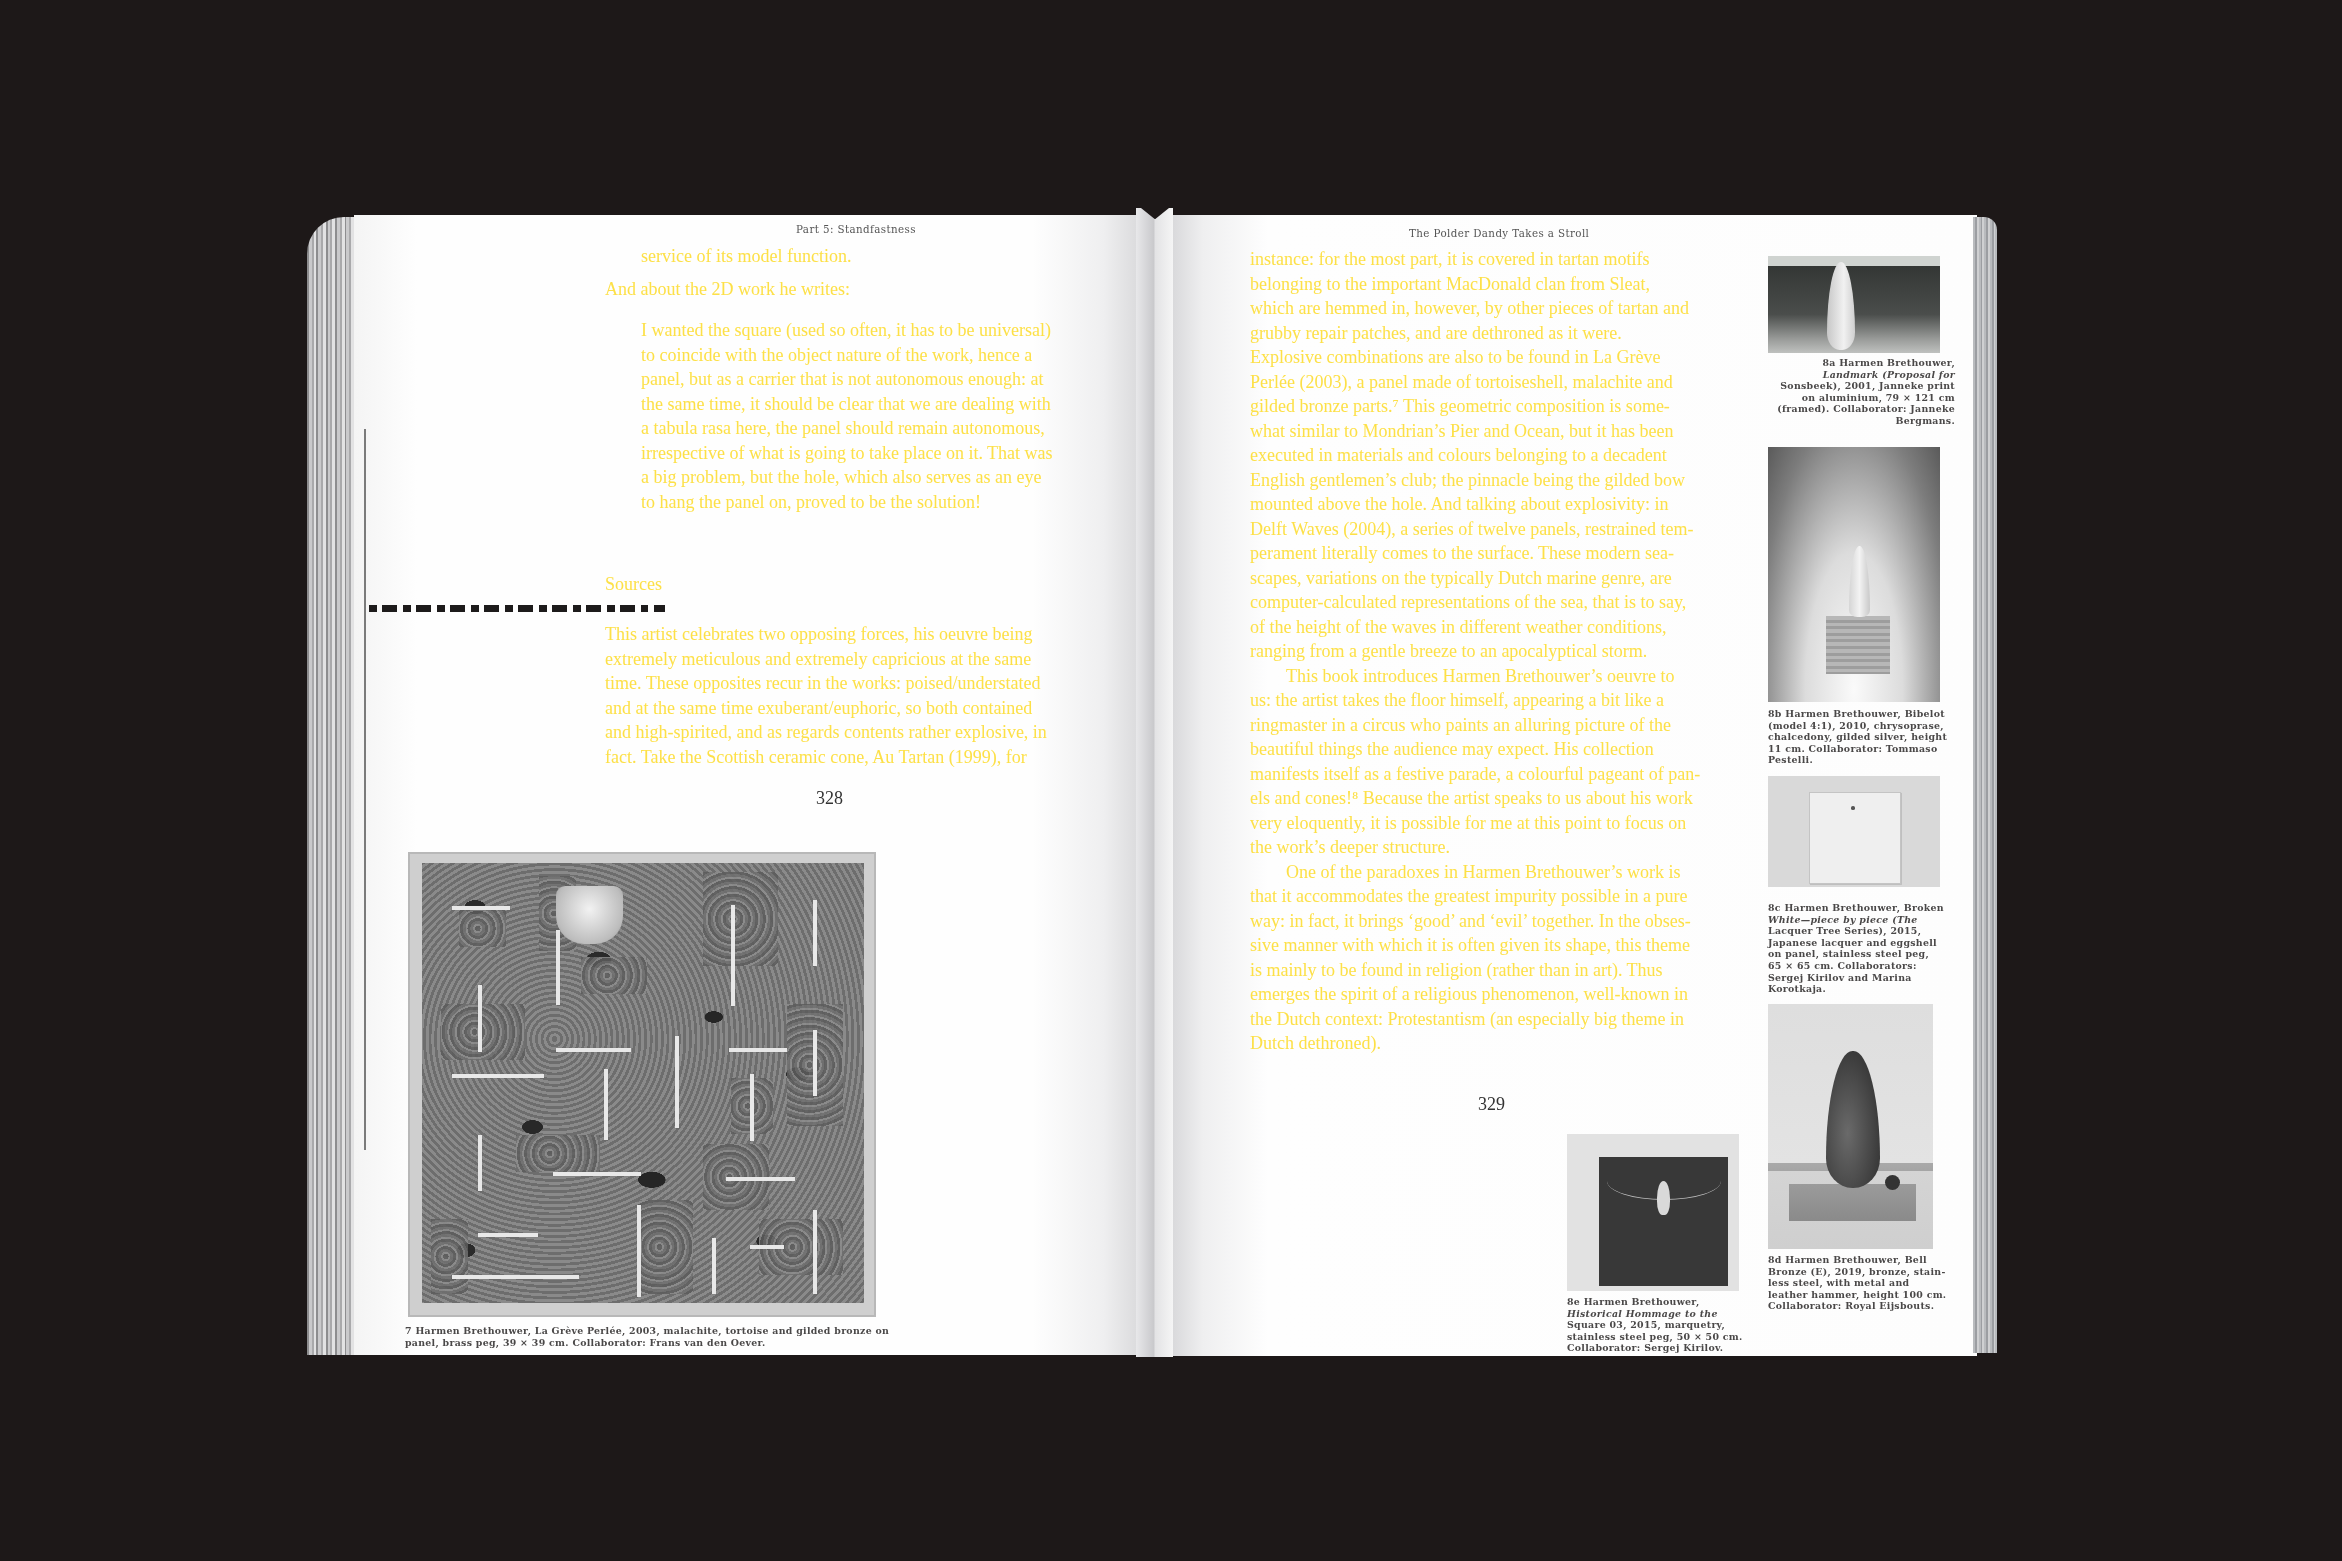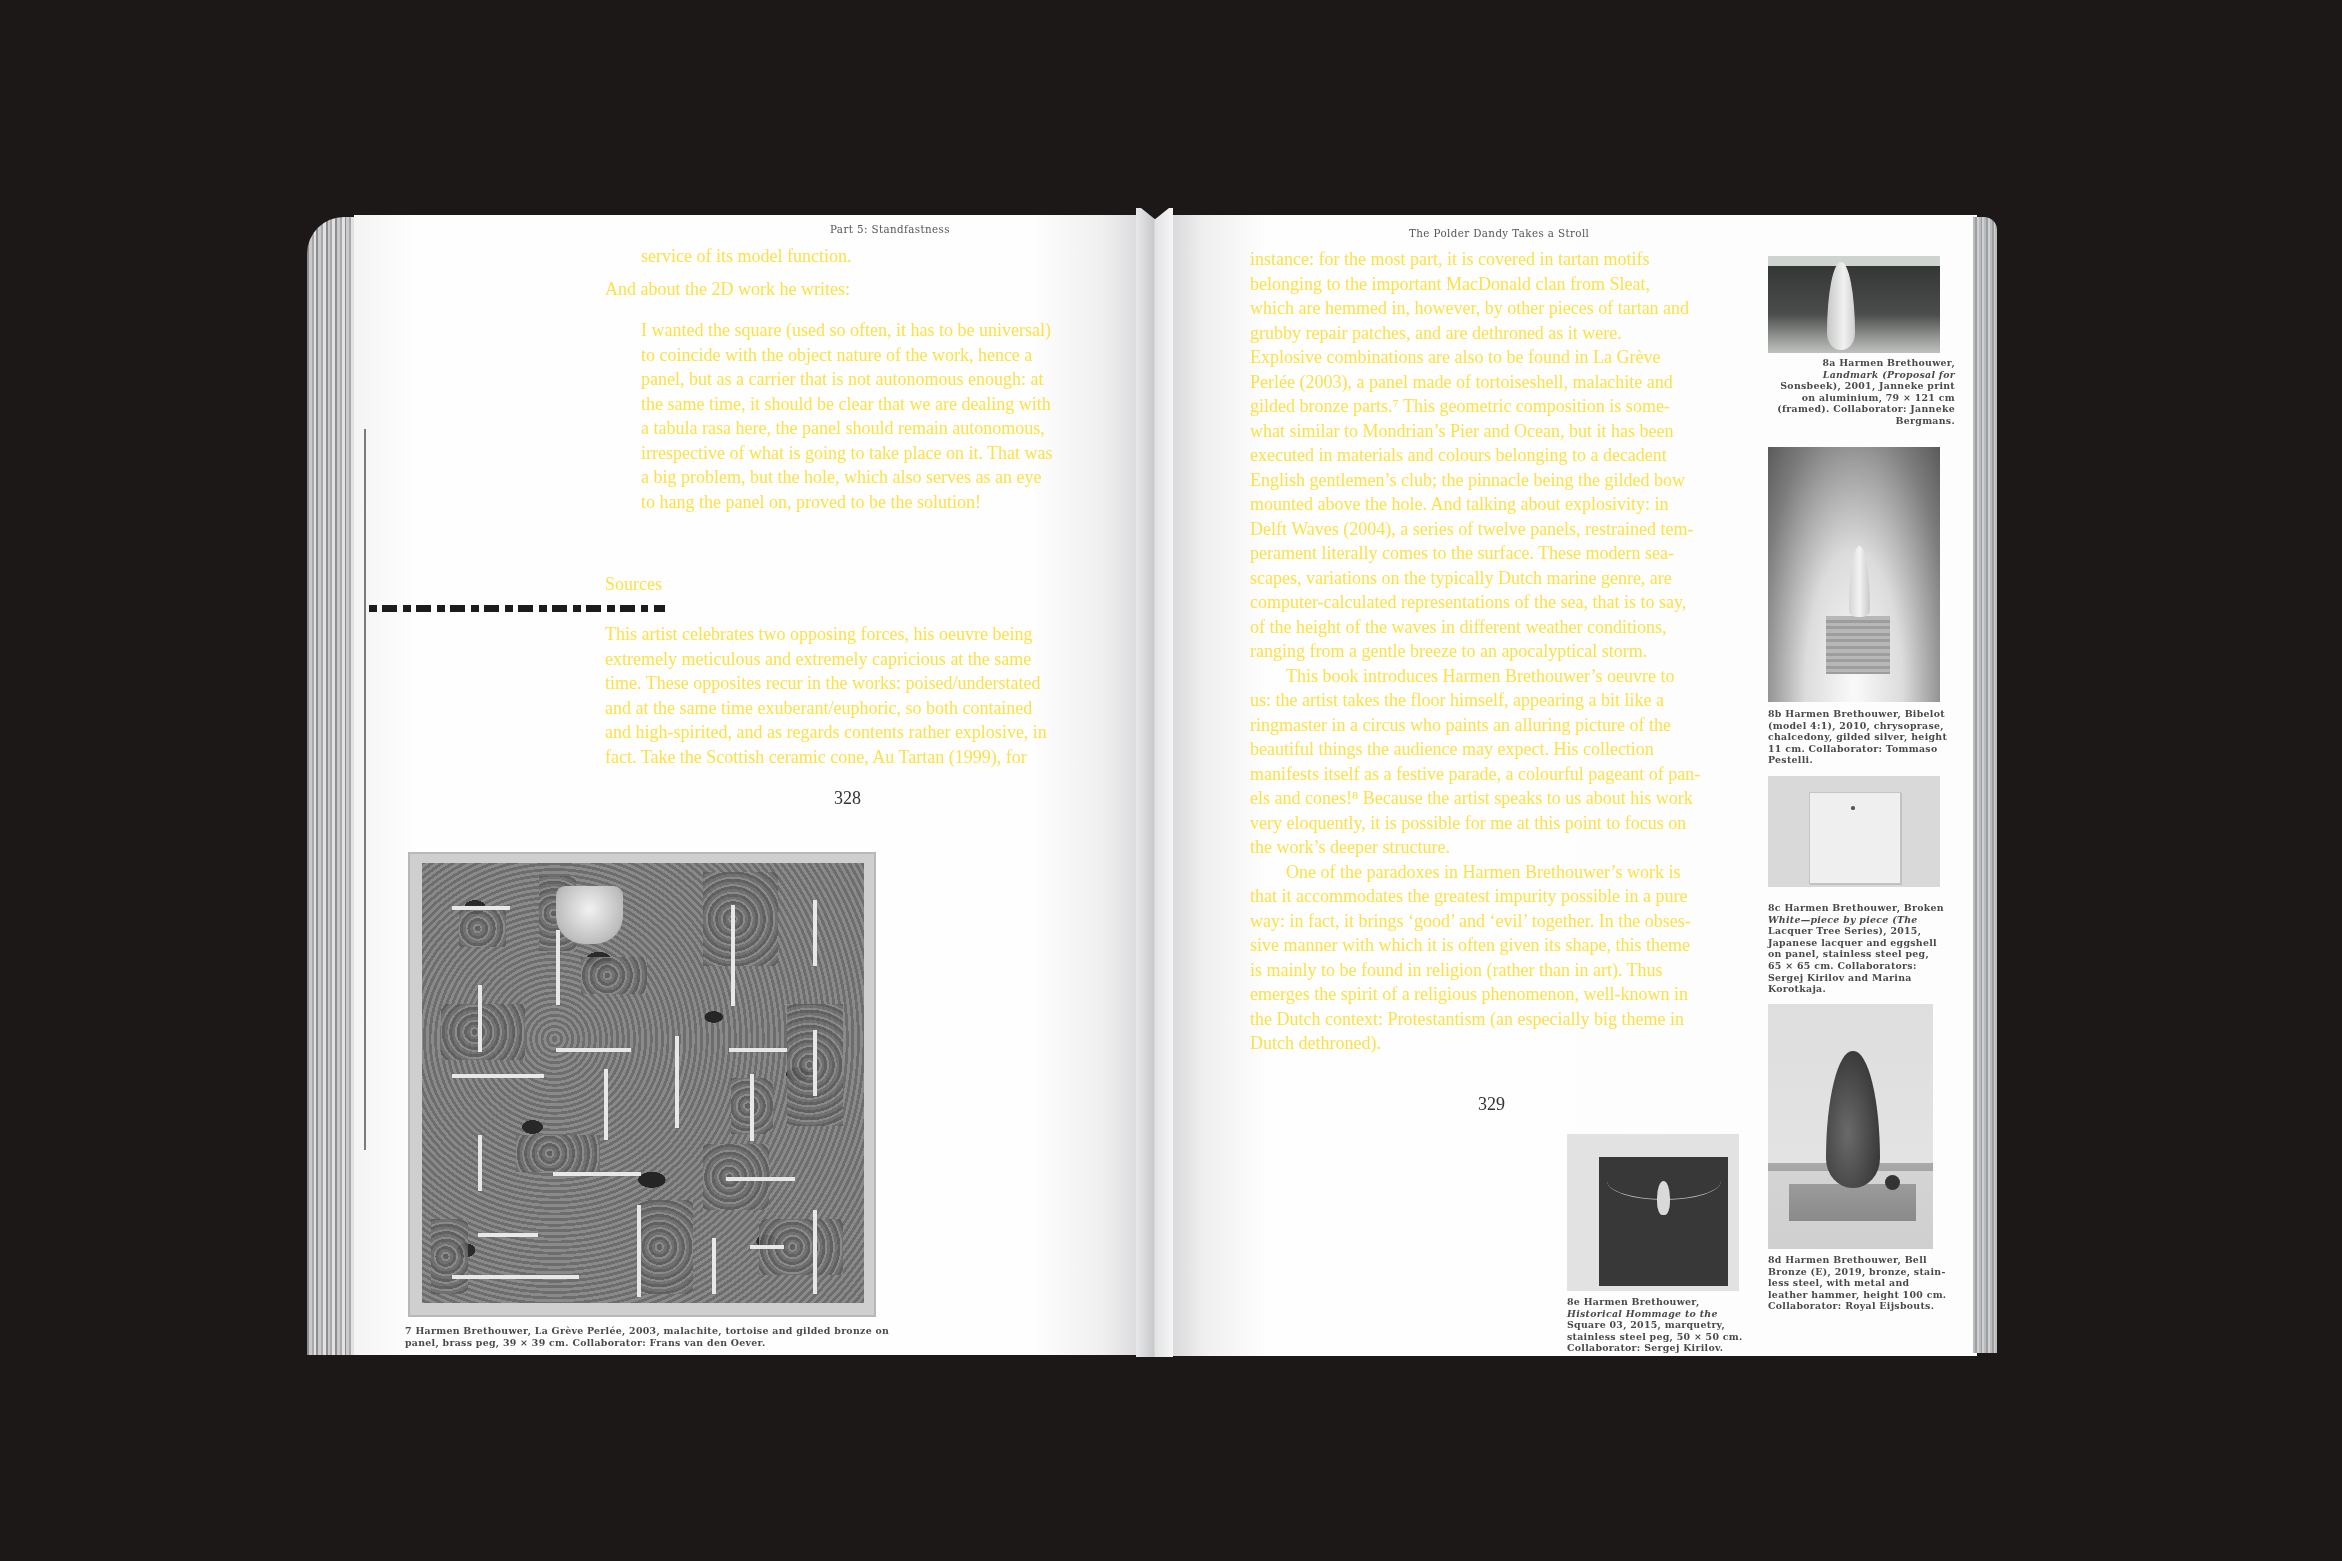--- a/index.html
+++ b/index.html
@@ -91,21 +91,21 @@
 <body>
 
 <div class="abs left-edge"></div>
 <div class="abs left-page"></div>
 <div class="abs right-page"></div>
 <div class="abs gutter-shadow"></div>
 <div class="abs gutter-notch"></div>
 <div class="abs right-edge"></div>
 <div class="abs left-rule"></div>
 
-<div class="abs running-head" style="left:796px; top:223px;margin-left:34px;">Part 5: Standfastness</div>
+<div class="abs running-head" style="left:796px; top:223px;">Part 5: Standfastness</div>
 
 <div class="abs body-text" style="left:641px; top:244px; width:487px;">service of its model function.</div>
 <div class="abs body-text" style="left:605px; top:277px; width:525px;">And about the 2D work he writes:</div>
 
 <div class="abs body-text" style="left:641px; top:318px; width:506px;">
   <p>I wanted the square (used so often, it has to be universal)</p>
   <p>to coincide with the object nature of the work, hence a</p>
   <p>panel, but as a carrier that is not autonomous enough: at</p>
   <p>the same time, it should be clear that we are dealing with</p>
   <p>a tabula rasa here, the panel should remain autonomous,</p>
@@ -119,21 +119,21 @@
 
 <div class="abs body-text" style="left:605px; top:622px; width:543px;">
   <p>This artist celebrates two opposing forces, his oeuvre being</p>
   <p>extremely meticulous and extremely capricious at the same</p>
   <p>time. These opposites recur in the works: poised/understated</p>
   <p>and at the same time exuberant/euphoric, so both contained</p>
   <p>and high-spirited, and as regards contents rather explosive, in</p>
   <p>fact. Take the Scottish ceramic cone, Au Tartan (1999), for</p>
 </div>
 
-<div class="abs pagenum" style="left:834px; top:788px;">328</div>
+<div class="abs pagenum" style="left:816px; top:788px;">328</div>
 
 <div class="abs panel-frame"></div>
 <div class="abs panel">
   <div class="tile" style="left:37px;top:47px;width:47px;height:37px;"></div>
   <div class="tile" style="left:117px;top:13px;width:37px;height:75px;"></div>
   <div class="tile" style="left:159px;top:94px;width:66px;height:37px;"></div>
   <div class="tile" style="left:19px;top:141px;width:84px;height:56px;"></div>
   <div class="tile" style="left:281px;top:9.4px;width:75px;height:94px;"></div>
   <div class="tile" style="left:365px;top:141px;width:56px;height:122px;"></div>
   <div class="tile" style="left:309px;top:215px;width:42px;height:56px;"></div>

